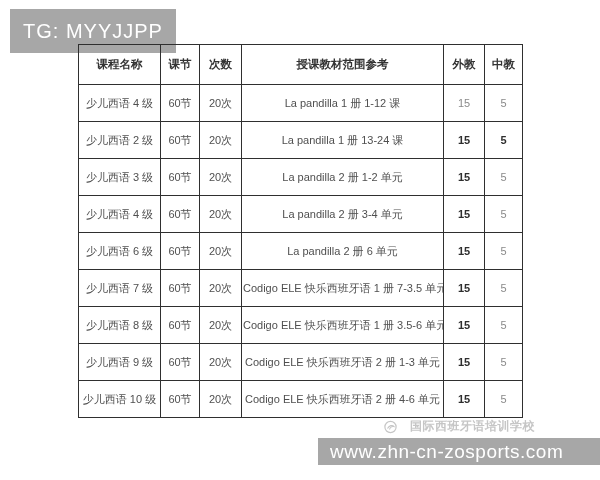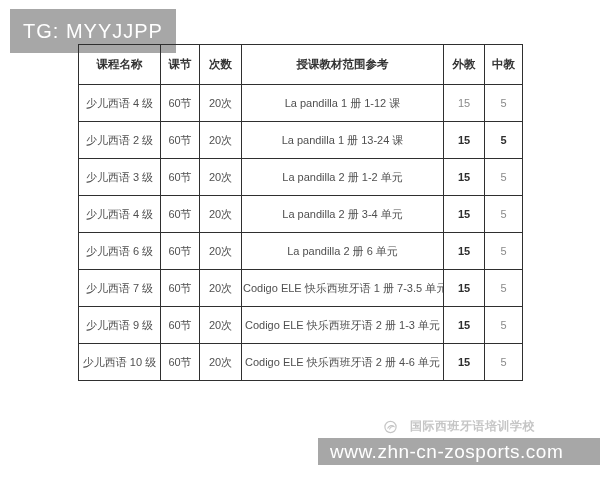--- a/index.html
+++ b/index.html
@@ -105,20 +105,28 @@
         </tr>
         <tr>
           <td>少儿西语 7 级</td>
           <td>60节</td>
           <td>20次</td>
           <td>Codigo ELE 快乐西班牙语 1 册 7-3.5 单元</td>
           <td class="num bold">15</td>
           <td class="num">5</td>
         </tr>
         <tr>
+          <td>少儿西语 8 级</td>
+          <td>60节</td>
+          <td>20次</td>
+          <td>Codigo ELE 快乐西班牙语 1 册 3.5-6 单元</td>
+          <td class="num bold">15</td>
+          <td class="num">5</td>
+        </tr>
+        <tr>
           <td>少儿西语 9 级</td>
           <td>60节</td>
           <td>20次</td>
           <td>Codigo ELE 快乐西班牙语 2 册 1-3 单元</td>
           <td class="num bold">15</td>
           <td class="num">5</td>
         </tr>
         <tr>
           <td>少儿西语 10 级</td>
           <td>60节</td>

